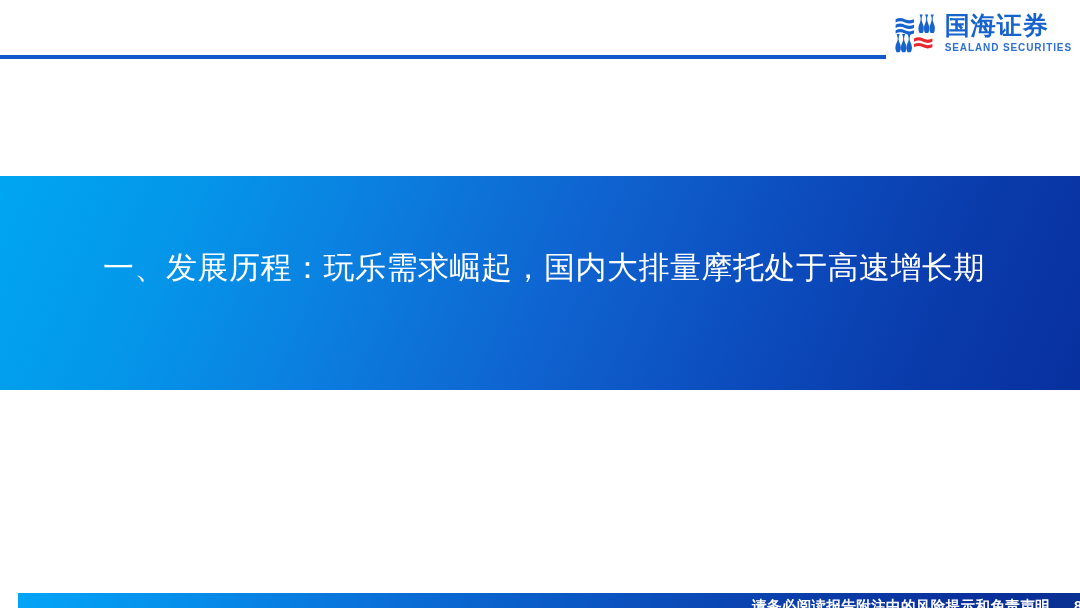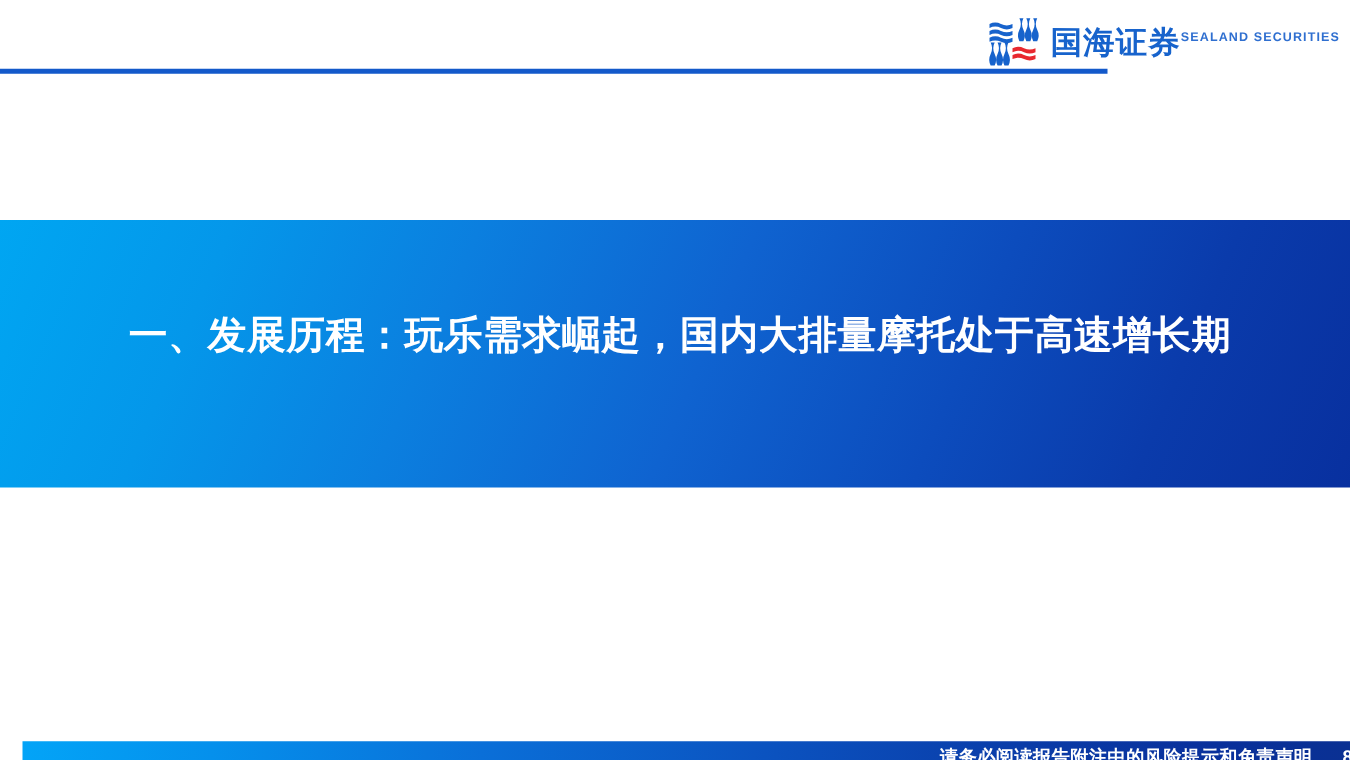--- a/index.html
+++ b/index.html
@@ -40,21 +40,21 @@
 
   .brand-mark {
     width: 46px;
     height: 46px;
     flex: 0 0 auto;
     display: block;
   }
 
   .brand-text {
     display: flex;
-    flex-direction: row;
+    flex-direction: column;
     justify-content: center;
     line-height: 1;
   }
 
   .brand-cn {
     font-size: 25px;
     font-weight: bold;
     color: #1763cc;
     letter-spacing: 1px;
     font-family: "DejaVu Sans", "Liberation Sans", sans-serif;
@@ -85,21 +85,21 @@
         #0a3bab 85%,
         #08309f 100%);
   }
 
   .title-text {
     position: absolute;
     left: 103px;
     top: 247px;
     width: 900px;
     font-size: 31px;
-    font-weight: bold;
+    font-weight: normal;
     color: #ffffff;
     letter-spacing: 0.5px;
     white-space: nowrap;
     font-family: "DejaVu Sans", "Liberation Sans", sans-serif;
   }
 
   
   .footer-bar {
     position: absolute;
     left: 18px;

